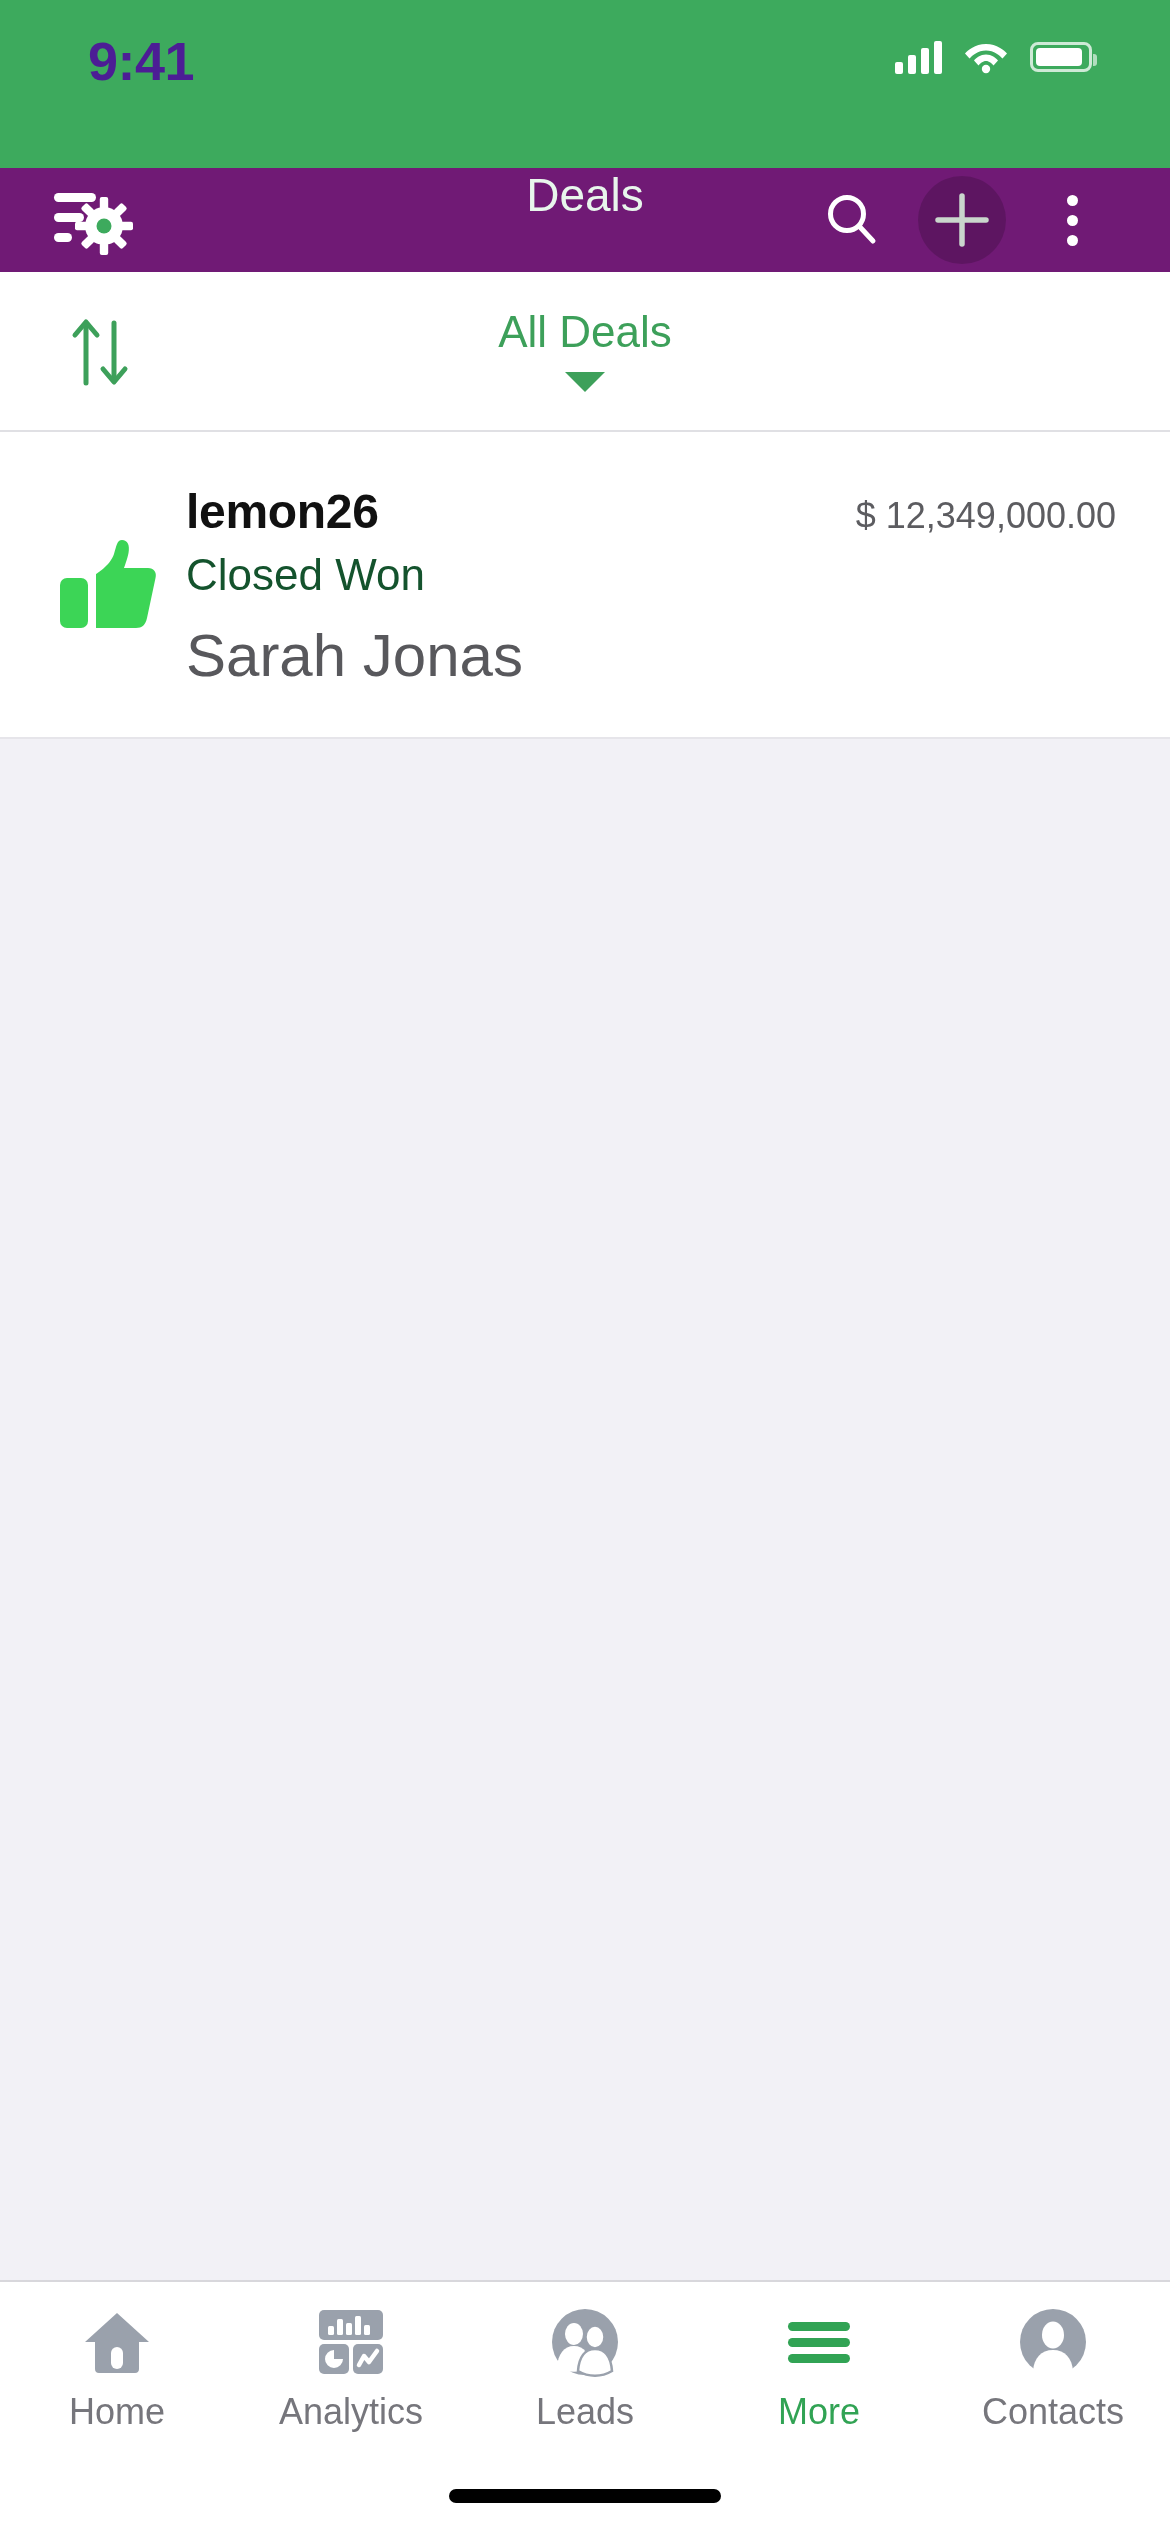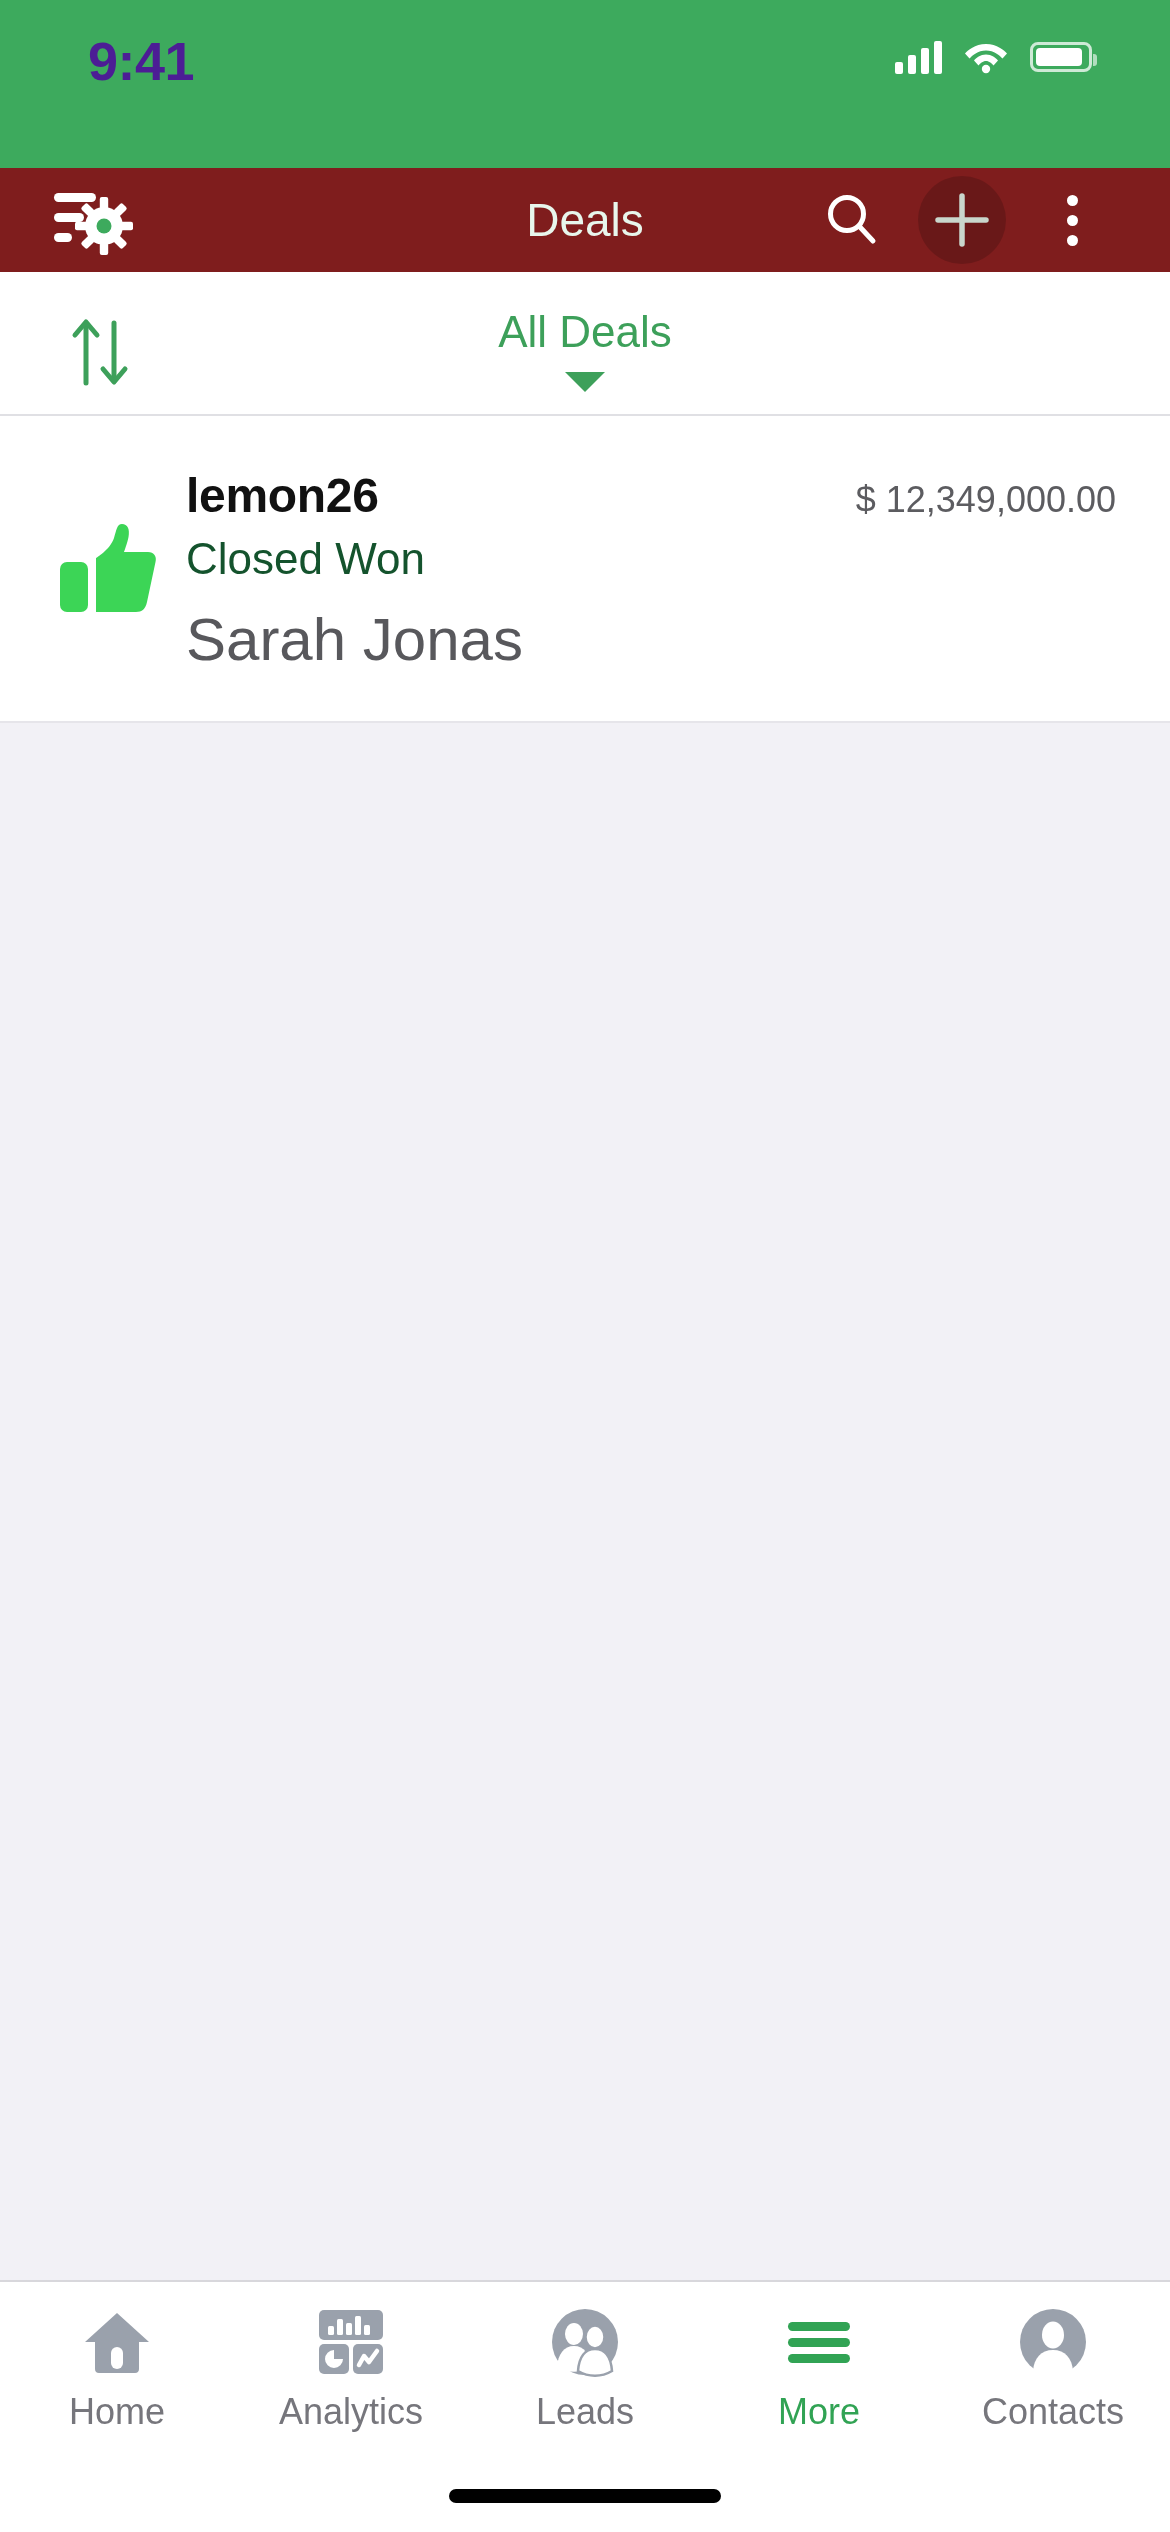--- a/index.html
+++ b/index.html
@@ -52,22 +52,22 @@
     right:-8px; top:9px;
     width:4px; height:12px;
     background:rgba(255,255,255,0.6);
     border-radius:0 3px 3px 0;
   }
   .battery b { display:block; height:100%; width:92%; background:#ffffff; border-radius:4px; }
 
   
   .appbar {
     height:104px;
-    background:#7f1d1d;
-    display:flex; align-items:center;
+    background:#701a75;
+    display:flex; 
     position:relative;
     flex:0 0 auto;
   }
   .appbar-left { width:190px; display:flex; align-items:center; justify-content:center; }
   .appbar-title {
     position:absolute; left:0; right:0;
     text-align:center;
     color:#E8F6EC;
     font-size:46px;
     font-weight:400;
@@ -97,21 +97,21 @@
   .add-plus {
     position:relative; z-index:2;
     width:54px; height:54px;
   }
   .dots { display:flex; flex-direction:column; gap:9px; align-items:center; }
   .dots span { width:11px; height:11px; border-radius:50%; background:#ffffff; display:block; }
 
   
   .filterbar {
     background:#ffffff;
-    height:144px;
+    height:160px;
     display:flex; align-items:flex-start;
     position:relative;
     border-bottom:2px solid #E0E0E4;
     flex:0 0 auto;
   }
   .sort-btn {
     width:200px; height:174px;
     display:flex; align-items:center; justify-content:center;
     padding-bottom:14px;
   }

